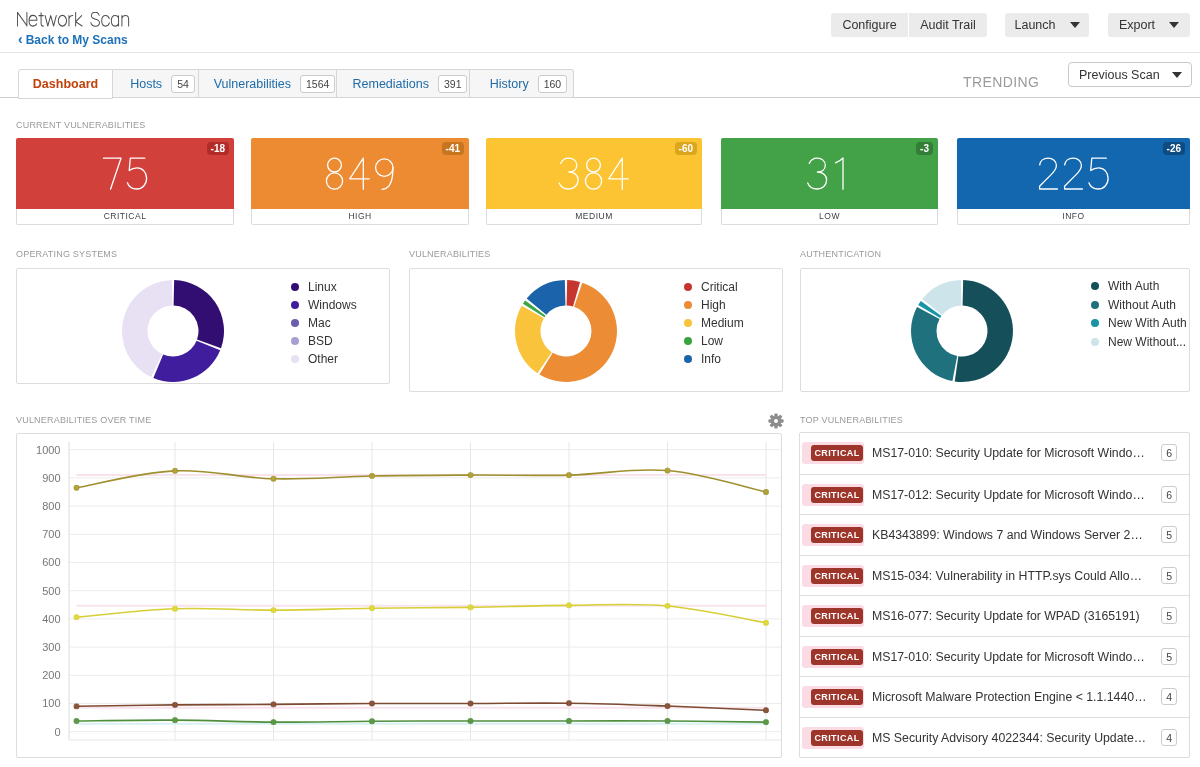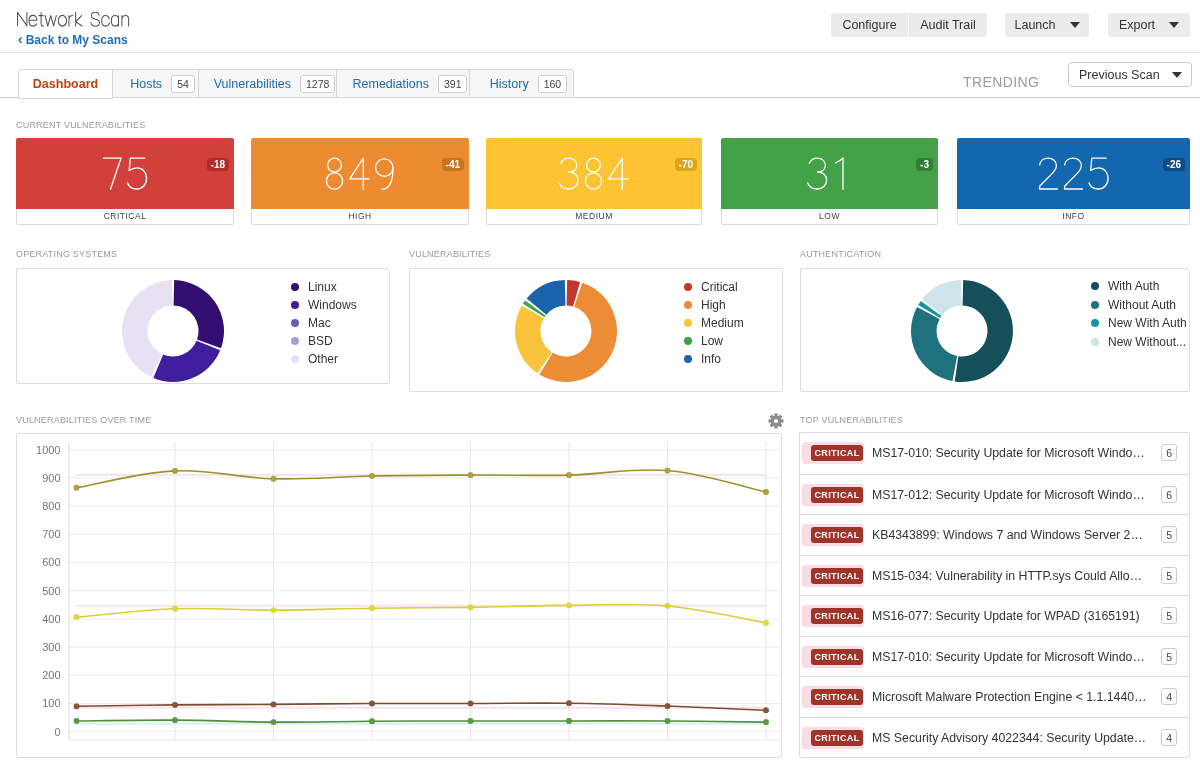--- a/index.html
+++ b/index.html
@@ -14,21 +14,21 @@
 .tab { position:absolute; top:0; height:29px; background:#f6f6f6; border:1px solid #d6d6d6; border-left:none; display:flex; align-items:center; justify-content:center; font-size:12.5px; color:#1e6ba8; padding-left:14px; }
 .tab.first { border-left:1px solid #d6d6d6; border-top-left-radius:3px; }
 .tab.active { background:#fff; color:#c2410c; font-weight:bold; height:30px; z-index:2; padding-left:0; }
 .tbadge { display:inline-block; margin-left:9px; background:#fff; border:1px solid #ccc; border-radius:3px; font-size:10.5px; color:#444; padding:2px 5px; font-weight:normal; }
 .trending { position:absolute; top:74px; left:963px; font-size:14px; color:#9b9b9b; letter-spacing:0.4px; }
 .select { position:absolute; top:62px; left:1068px; width:124px; height:25px; border:1px solid #c9c9c9; border-radius:4px; background:#fff; font-size:12.5px; color:#333; display:flex; align-items:center; padding-left:10px; }
 .select svg { position:absolute; right:9px; top:9px; }
 .seclabel { position:absolute; font-size:9px; color:#9a9a9a; letter-spacing:0.2px; }
 .card { position:absolute; top:138px; }
 .cardtop { height:71px; border-radius:2px 2px 0 0; position:relative; }
-.delta { position:absolute; top:4px; right:5px; color:#fff; font-size:10px; font-weight:bold; padding:1px 4px; border-radius:4px;margin-top:16px; }
+.delta { position:absolute; top:4px; right:5px; color:#fff; font-size:10px; font-weight:bold; padding:1px 4px; border-radius:4px; }
 .cardlabel { height:16px; border:1px solid #dcdcdc; border-top:none; background:#fff; text-align:center; font-size:8.5px; color:#3b3f46; letter-spacing:0.5px; line-height:14px; border-radius:0 0 2px 2px; }
 .panel { position:absolute; border:1px solid #ddd; background:#fff; border-radius:2px; }
 .leg { position:absolute; font-size:12px; color:#333; display:flex; align-items:center; height:14px; white-space:nowrap; }
 .leg .dot { width:8px; height:8px; border-radius:50%; display:inline-block; margin-right:9px; }
 .vrow { position:relative; height:40.5px; border-top:1px solid #ddd; }
 .vrow:first-child { border-top:none; }
 .pinkwrap { position:absolute; left:2px; top:9px; width:62px; height:22px; background:#fbdbe4; border-radius:3px; }
 .critbadge { position:absolute; left:9px; top:3px; width:52px; height:16px; background:#9d352b; border-radius:3px; color:#fff; font-size:9px; font-weight:bold; letter-spacing:0.4px; text-align:center; line-height:16px; }
 .vtitle { position:absolute; left:72px; top:13px; font-size:12.3px; color:#333; white-space:nowrap; max-width:276px; overflow:hidden; text-overflow:ellipsis; }
 .vcount { position:absolute; right:12px; top:11px; min-width:9px; height:17px; border:1px solid #ccc; border-radius:3px; background:#fff; font-size:10.5px; color:#444; text-align:center; line-height:16px; padding:0 4px; }
@@ -81,21 +81,21 @@
     </svg></div>
 <div class="topbtn" style="left:1108px;width:82px;">Export <svg width="10" height="6" viewBox="0 0 10 6" style="margin-left:14px">
       <path d="M0 0 L10 0 L5 6 Z" fill="#333"></path>
     </svg></div>
 
 <div class="hdrline"></div>
 <div class="tabbar">
   <div class="barline"></div>
   <div class="tab active first" style="left:18px;width:95px;">Dashboard</div>
   <div class="tab" style="left:113px;width:86px;">Hosts<span class="tbadge">54</span></div>
-  <div class="tab" style="left:199px;width:138px;">Vulnerabilities<span class="tbadge">1278</span></div>
+  <div class="tab" style="left:199px;width:138px;">Vulnerabilities<span class="tbadge">1564</span></div>
   <div class="tab" style="left:337px;width:133px;">Remediations<span class="tbadge">391</span></div>
   <div class="tab" style="left:470px;width:104px;border-top-right-radius:3px;">History<span class="tbadge">160</span></div>
 </div>
 <div class="trending">TRENDING</div>
 <div class="select">Previous Scan<svg width="10" height="6" viewBox="0 0 10 6">
       <path d="M0 0 L10 0 L5 6 Z" fill="#333"></path>
     </svg></div>
 
 <div class="seclabel" style="left:16px;top:120px;">CURRENT VULNERABILITIES</div>
 <div class="card" style="left:16px;width:218px">
@@ -126,21 +126,21 @@
         <g transform="translate(50,0)">
           <circle cx="11.8" cy="10.6" r="8.7" fill="none"></circle>
           <path d="M20.5 10.6 C20.5 18 20 24.5 16.5 28.8 C14.8 30.8 12.5 32.1 9.5 32.3" fill="none"></path>
         </g>
       </svg>
       </div>
       <div class="cardlabel">HIGH</div>
     </div>
 <div class="card" style="left:486px;width:216px">
       <div class="cardtop" style="background:#fcc433">
-        <span class="delta" style="background:#d9a61d">-70</span>
+        <span class="delta" style="background:#d9a61d">-60</span>
         <svg width="75" height="34" viewBox="0 0 75 34" style="position:absolute;left:50%;top:19px;transform:translateX(-50%)" stroke="#fff" stroke-width="1.3" stroke-linecap="round" stroke-linejoin="round">
         <g transform="translate(0,0)">
           <path d="M4.2 6.4 C5.6 3.2 8.6 1.1 12.2 1.1 C16.9 1.1 20.3 4.1 20.3 8.3 C20.3 12.4 17 15 12.4 15 C17.8 15 21.6 18.2 21.6 23 C21.6 28.3 17.5 32 12.1 32 C7.6 32 4.1 29.7 2.7 26" fill="none"></path>
         </g>
         <g transform="translate(25,0)">
           <circle cx="12" cy="8.1" r="6.9" fill="none"></circle>
           <circle cx="12" cy="24" r="8.1" fill="none"></circle>
         </g>
         <g transform="translate(50,0)">
           <path d="M15.8 32.3 L15.8 1.2 L2.2 21.8 L21.8 21.8" fill="none"></path>

